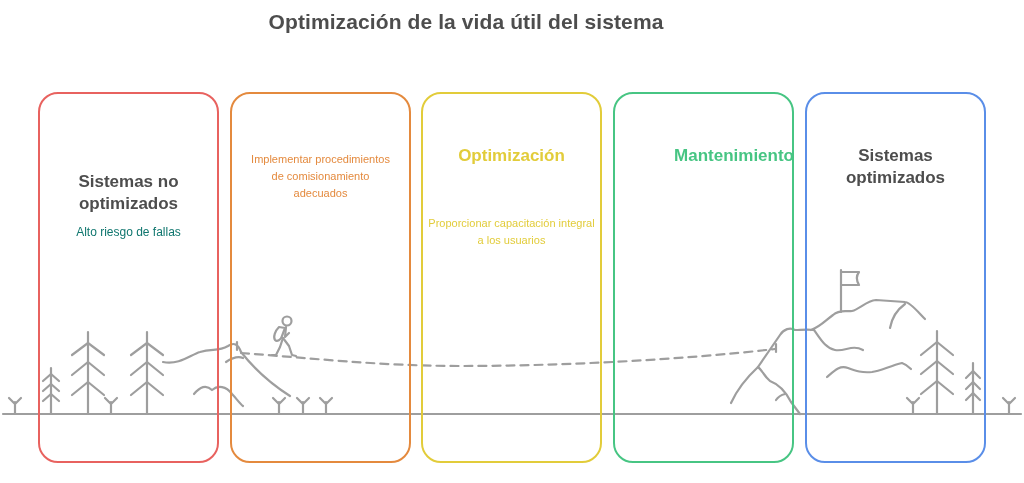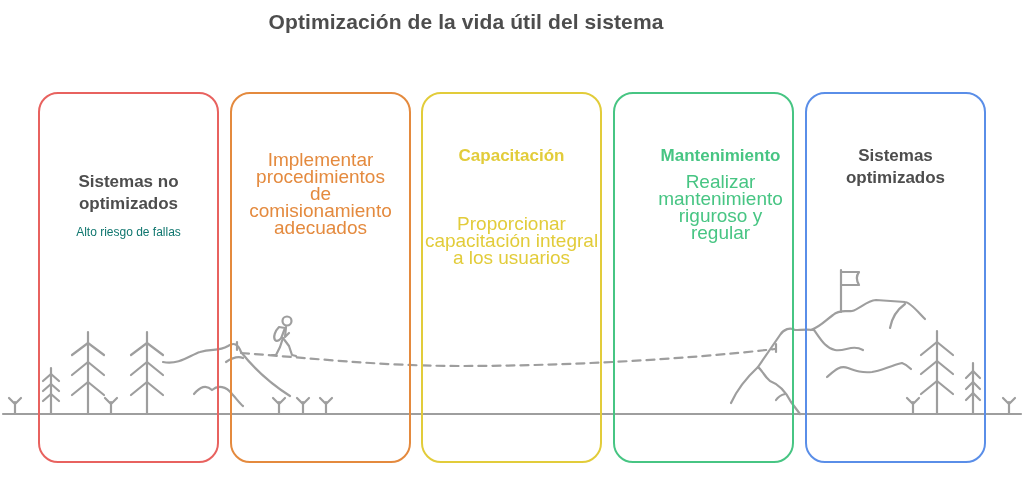--- a/index.html
+++ b/index.html
@@ -7,21 +7,21 @@
          font-family: "Liberation Sans", "DejaVu Sans", sans-serif; }
   .title { position: absolute; top: 10px; left: 0; width: 932px; text-align: center;
            font-size: 21px; font-weight: bold; color: #4d4d4d; letter-spacing: 0.1px; }
   .scene { position: absolute; left: 0; top: 0; width: 1024px; height: 483px; }
   .card { position: absolute; top: 92px; width: 181px; height: 371px; box-sizing: border-box;
           border: 2px solid; border-radius: 20px; }
   .card-text { position: absolute; top: 145px; width: 181px; text-align: center; }
   .card-title { font-size: 17px; font-weight: bold; line-height: 22px; margin: 0 auto; }
   .card-desc { margin: 6px auto 0; }
   .desc-lg { font-size: 12px; line-height: 22px; color: #0f766e; width: 150px; }
-  .desc-sm { font-size: 19px; line-height: 17px; width: 165px; }
+  .desc-sm { font-size: 11px; line-height: 17px; width: 165px; }
 </style>
 </head>
 <body>
 
 <div class="title">Optimización de la vida útil del sistema</div>
 
 <svg class="scene" width="1024" height="483" viewBox="0 0 1024 483">
   <g fill="none" stroke="#9e9e9e" stroke-width="2.2" stroke-linecap="round" stroke-linejoin="round">
 
     <line x1="3" y1="414" x2="1021" y2="414"></line>
@@ -114,26 +114,25 @@
   <div class="card-desc desc-lg">Alto riesgo de fallas</div>
 </div>
 
 <div class="card" style="left:230px; border-color:#e48a3e;"></div>
 <div class="card-text" style="left:230px;">
   <div class="card-desc desc-sm" style="color:#e48a3e; width:150px;">Implementar procedimientos de comisionamiento adecuados</div>
 </div>
 
 <div class="card" style="left:421px; border-color:#e2cc3a;"></div>
 <div class="card-text" style="left:421px;">
-  <div class="card-title" style="color:#e2cc3a;">Capacitación</div>
+  <div class="card-title" style="color:#e2cc3a;">Optimización</div>
   <div class="card-desc desc-sm" style="color:#e2cc3a; width:175px;margin-top:48px;">Proporcionar capacitación integral a los usuarios</div>
 </div>
 
 <div class="card" style="left:613px; border-color:#47c583;"></div>
-<div class="card-text" style="left:630px;">
+<div class="card-text" style="left:613px;text-align:right;">
   <div class="card-title" style="color:#47c583;">Mantenimiento</div>
-  <div class="card-desc desc-sm" style="color:#47c583; width:140px;">Realizar mantenimiento riguroso y regular</div>
 </div>
 
 <div class="card" style="left:805px; border-color:#5a8ee8;"></div>
 <div class="card-text" style="left:805px;">
   <div class="card-title" style="color:#4d4d4d; width:120px;">Sistemas optimizados</div>
 </div>
 
 </body></html>

